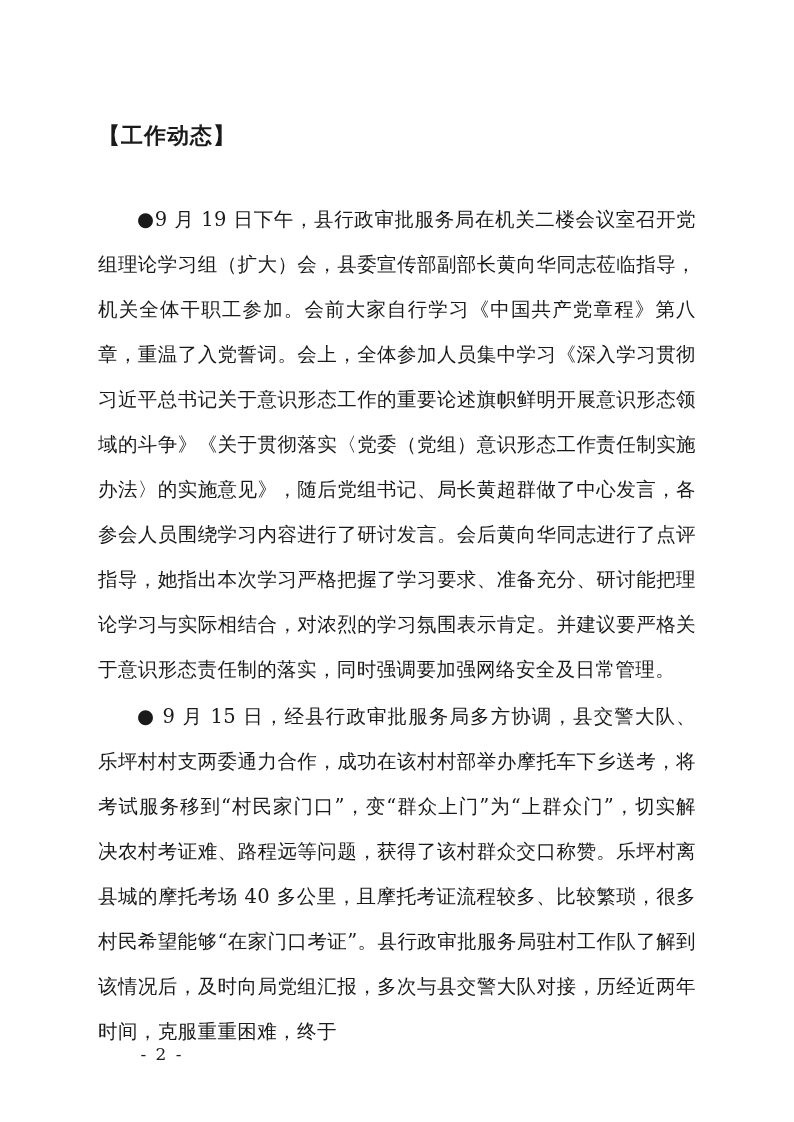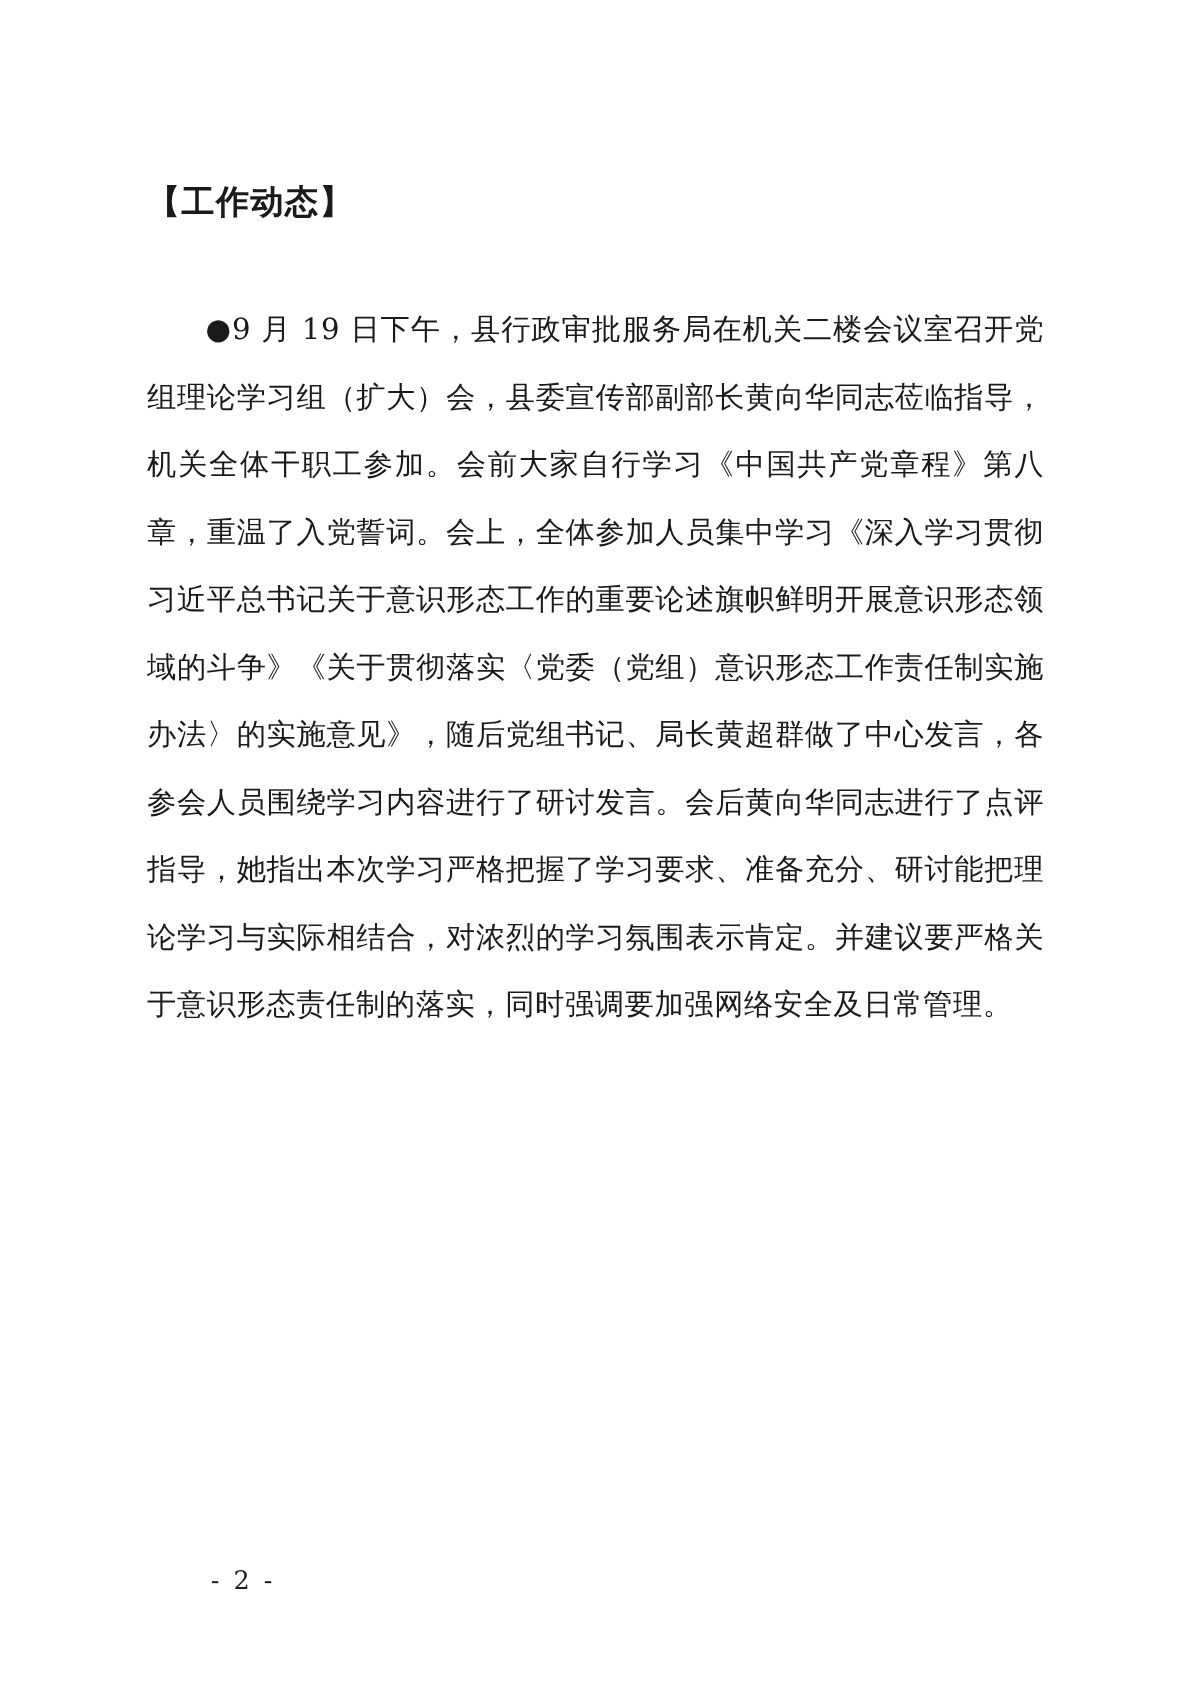--- a/index.html
+++ b/index.html
@@ -59,18 +59,19 @@
 </style>
 </head>
 <body>
 
 <div class="page">
 
   <h1 class="doc-heading">【工作动态】</h1>
 
   <p class="body-text">●9 月 19 日下午，县行政审批服务局在机关二楼会议室召开党组理论学习组（扩大）会，县委宣传部副部长黄向华同志莅临指导，机关全体干职工参加。会前大家自行学习《中国共产党章程》第八章，重温了入党誓词。会上，全体参加人员集中学习《深入学习贯彻习近平总书记关于意识形态工作的重要论述旗帜鲜明开展意识形态领域的斗争》《关于贯彻落实〈党委（党组）意识形态工作责任制实施办法〉的实施意见》，随后党组书记、局长黄超群做了中心发言，各参会人员围绕学习内容进行了研讨发言。会后黄向华同志进行了点评指导，她指出本次学习严格把握了学习要求、准备充分、研讨能把理论学习与实际相结合，对浓烈的学习氛围表示肯定。并建议要严格关于意识形态责任制的落实，同时强调要加强网络安全及日常管理。</p>
 
+  <p class="body-text">● 9 月 15 日，经县行政审批服务局多方协调，县交警大队、乐坪村村支两委通力合作，成功在该村村部举办摩托车下乡送考，将考试服务移到“村民家门口”，变“群众上门”为“上群众门”，切实解决农村考证难、路程远等问题，获得了该村群众交口称赞。乐坪村离县城的摩托考场 40 多公里，且摩托考证流程较多、比较繁琐，很多村民希望能够“在家门口考证”。县行政审批服务局驻村工作队了解到该情况后，及时向局党组汇报，多次与县交警大队对接，历经近两年时间，克服重重困难，终于</p>
 
   <div class="page-number">
     <span class="pn-inner">- 2 -</span>
   </div>
 
 </div>
 
 </body></html>

